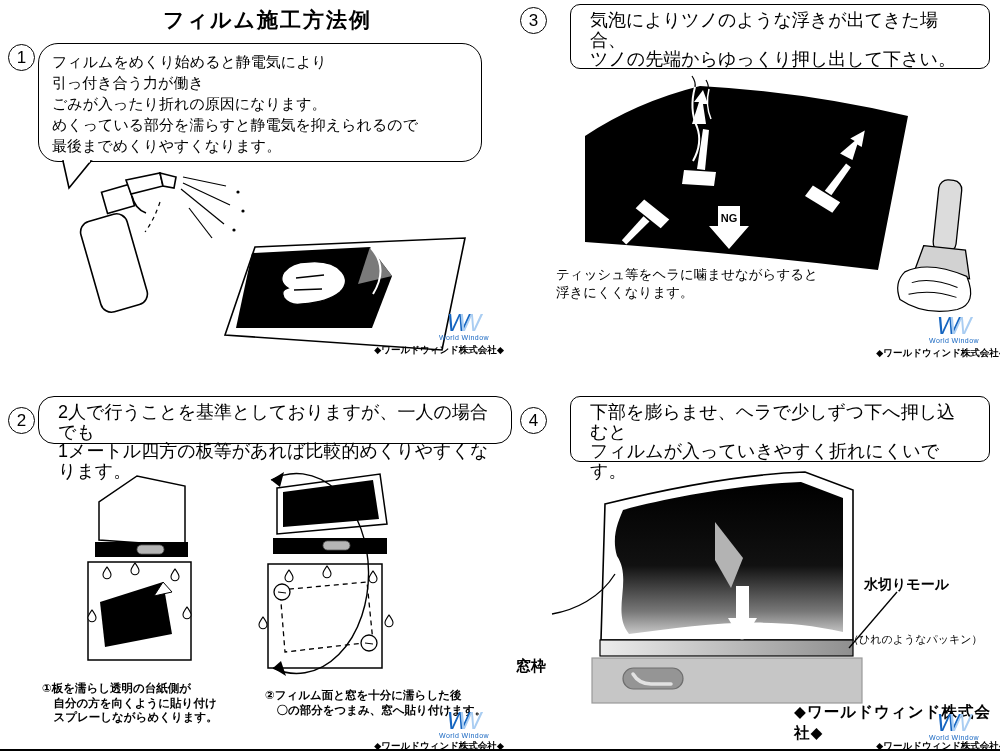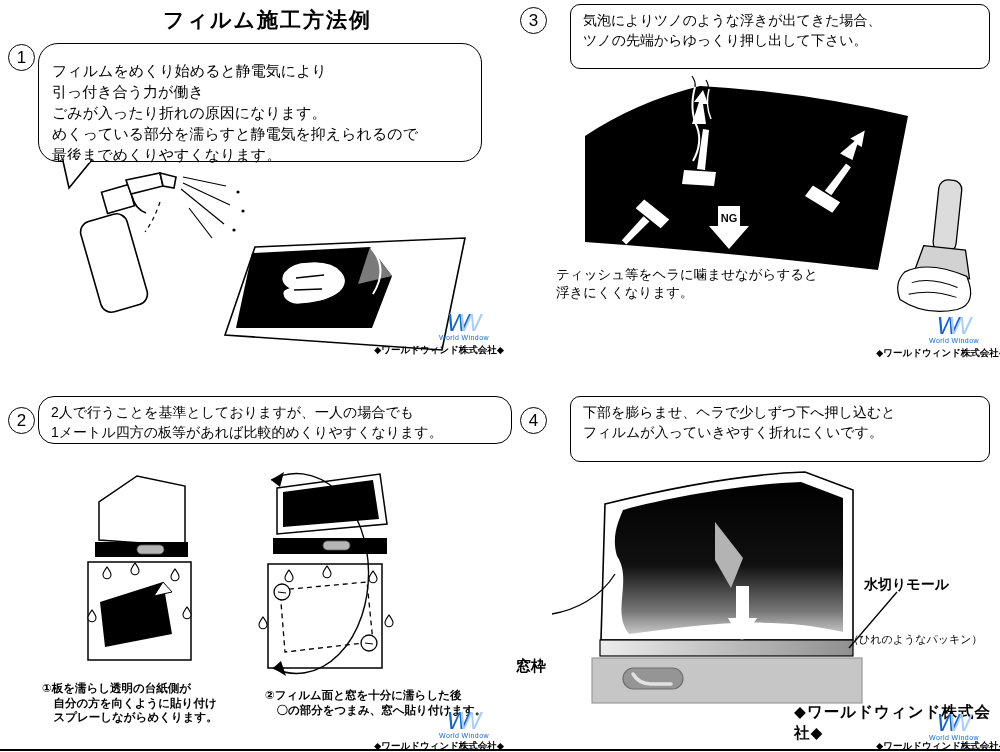--- a/index.html
+++ b/index.html
@@ -9,23 +9,23 @@
     font-family:"Liberation Sans","DejaVu Sans",sans-serif; color:#000; overflow:hidden;
   }
   .abs { position:absolute; }
   .title { font-size:21px; font-weight:bold; letter-spacing:2px; }
   .num-circle {
     width:27px; height:27px; border:1.8px solid #000; border-radius:50%;
     display:flex; align-items:center; justify-content:center; font-size:17px; background:#fff;
   }
   .txt-box {
     border:1.7px solid #000; border-radius:12px; background:#fff;
-    font-size:14px; line-height:19.5px; padding:6px 12px;
+    font-size:18px; line-height:19.5px; padding:6px 19px;
   }
-  .bubble { border-radius:20px; font-size:15px; line-height:21px; padding:16px 13px; }
+  .bubble { border-radius:20px; font-size:15px; line-height:21px; padding:7px 13px; }
   .caption { font-size:11.5px; line-height:14.5px; font-weight:bold; }
   .note { font-size:13.5px; line-height:17.5px; }
   .ww { display:flex; flex-direction:column; align-items:center; width:64px; }
   .ww-logo { font-style:italic; font-weight:normal; font-size:24px; line-height:22px; }
   .ww-logo .w1 { color:#1565c0; }
   .ww-logo .w2 { color:#a9cdf2; margin-left:-11px; }
   .ww-sub { font-size:7px; color:#1565c0; letter-spacing:0.4px; }
   .ww-company { font-size:9.5px; font-weight:bold; white-space:nowrap; }
   .footer-company { font-size:15.5px; font-weight:bold; letter-spacing:1px; }
   .lbl-frame { font-size:15px; font-weight:bold; }

